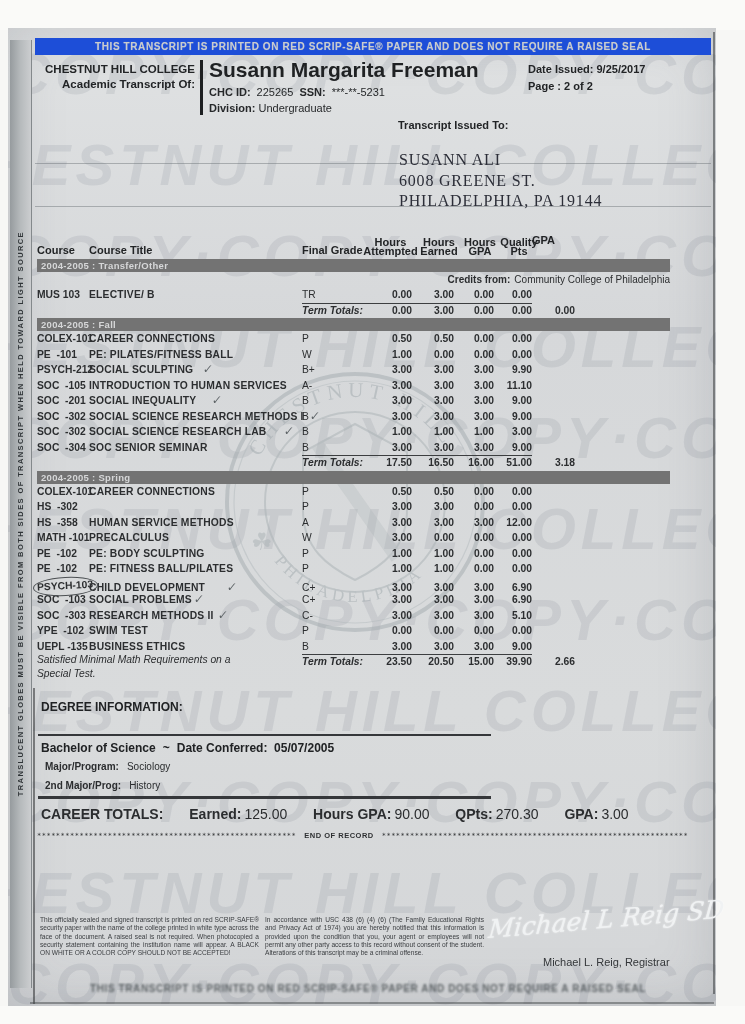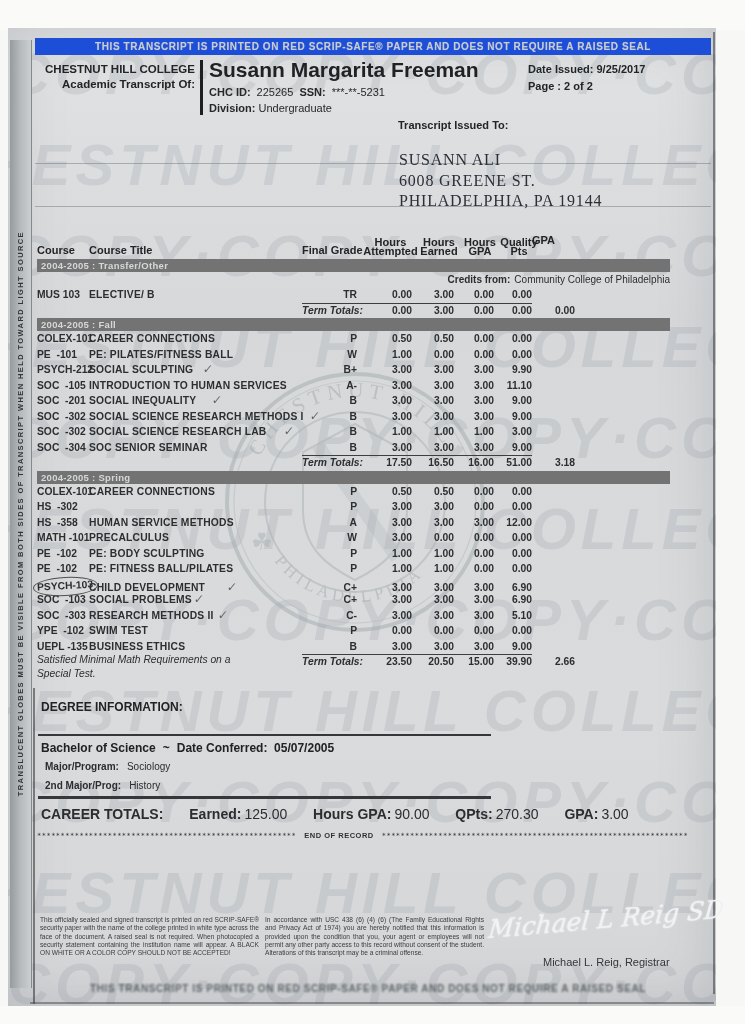--- a/index.html
+++ b/index.html
@@ -52,21 +52,21 @@
   .hgrade{text-align:center;white-space:nowrap;}
   .hgpa2{align-self:start;padding-top:4px;}
   .secbar{height:13px;background:#737373;color:#d6d7d8;font-size:9.5px;font-weight:bold;
       line-height:13px;padding-left:4px;letter-spacing:.3px;margin-top:1px;}
   .note{font-size:10px;height:15px;line-height:15px;color:#2b2d2f;padding-left:2px;text-align:right;}
   .note .lbl{font-weight:bold;margin-right:4px;}
   .row{height:15.5px;line-height:15.5px;}
   .row .c,.totals .c{font-size:10.3px;color:#2c2e30;}
   .code{font-weight:bold;white-space:pre;}
   .title{font-weight:bold;color:#35383a;white-space:nowrap;overflow:visible;letter-spacing:.2px;}
-  .grade{text-align:right;font-weight:bold;}
+  .grade{text-align:left;font-weight:normal;}
   .num{text-align:right;font-weight:bold;color:#2a2c2e;}
   .totals{height:14.5px;line-height:14px;margin-bottom:1px;}
   .span2{grid-column:1/3;}
   .tlabel{font-style:italic;font-weight:bold;font-size:9.3px;text-align:right;white-space:nowrap;}
   .u{border-top:1.5px solid #3c3e40;}
   .check{color:#5e6467;font-size:12px;margin-left:8px;font-weight:normal;
       display:inline-block;transform:skewX(-12deg) rotate(-6deg);}
   .circled{display:inline-block;border:1.5px solid #4c5053;border-radius:50%;
       padding:0 4px 1px 3px;transform:rotate(-3deg);margin-left:-4px;}
   .footnote{position:absolute;left:0;top:423px;width:225px;font-style:italic;font-weight:normal;

